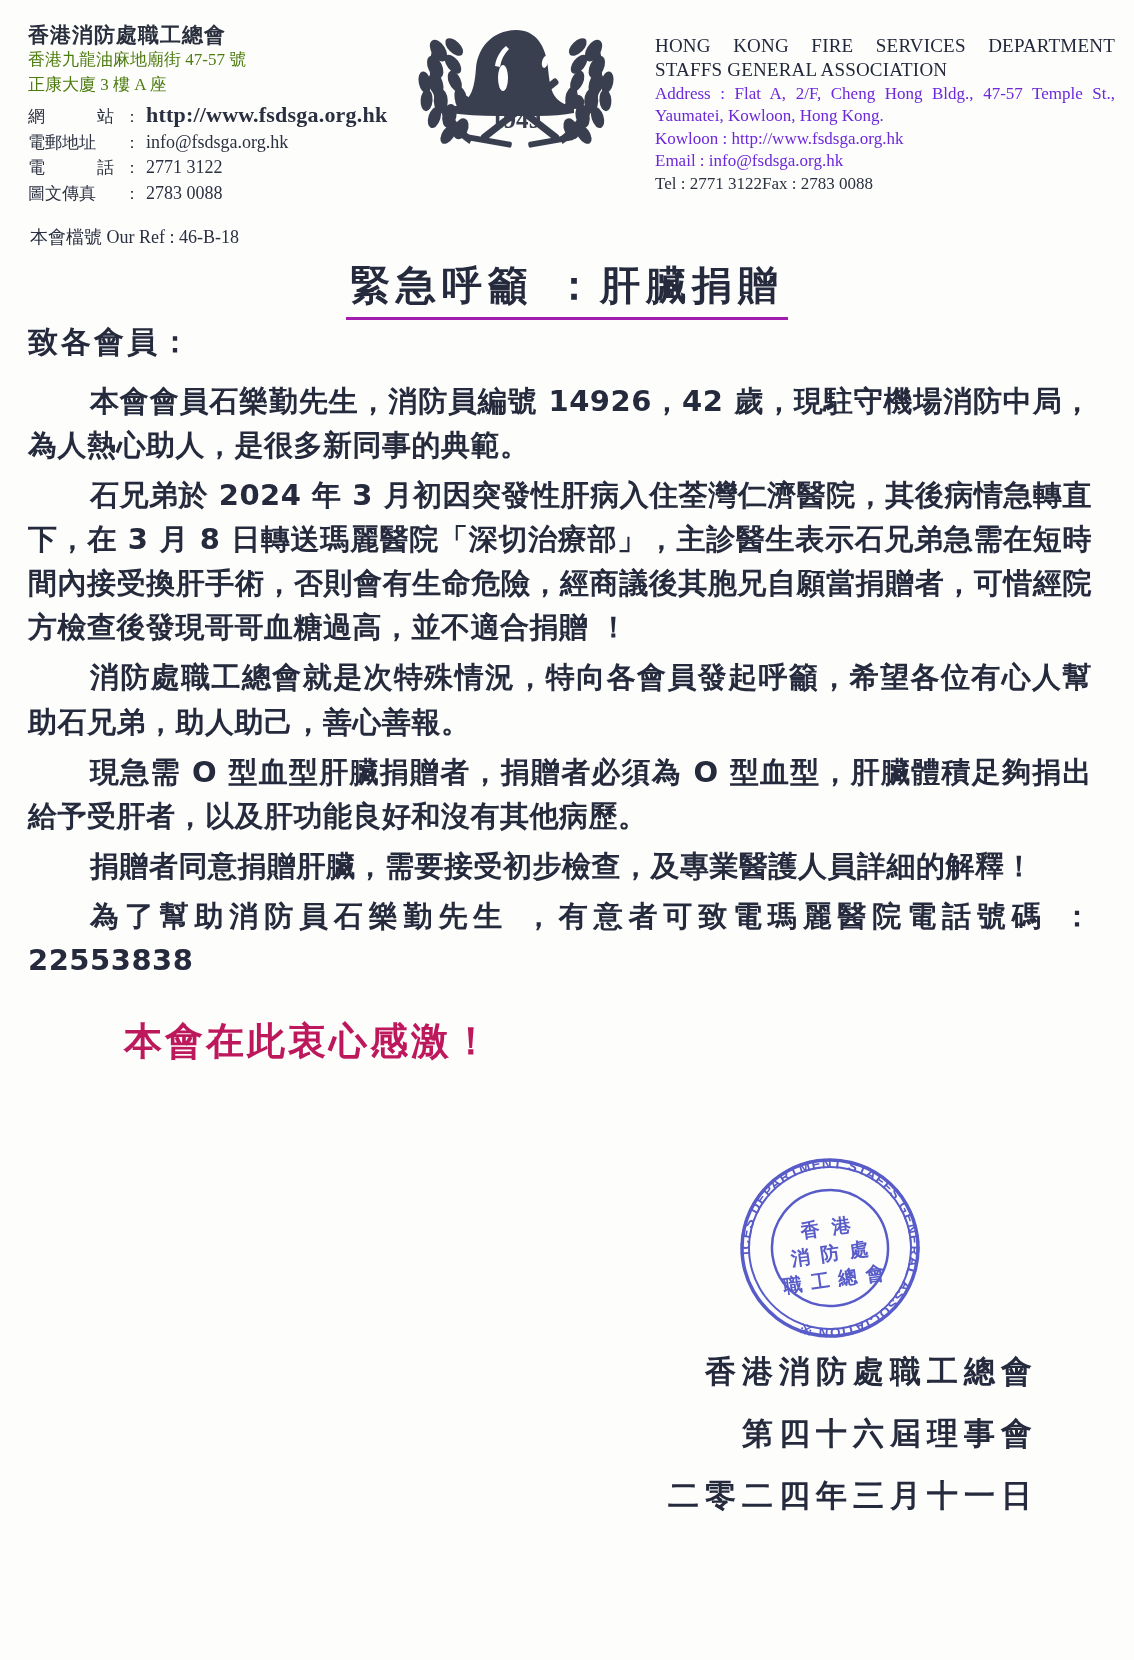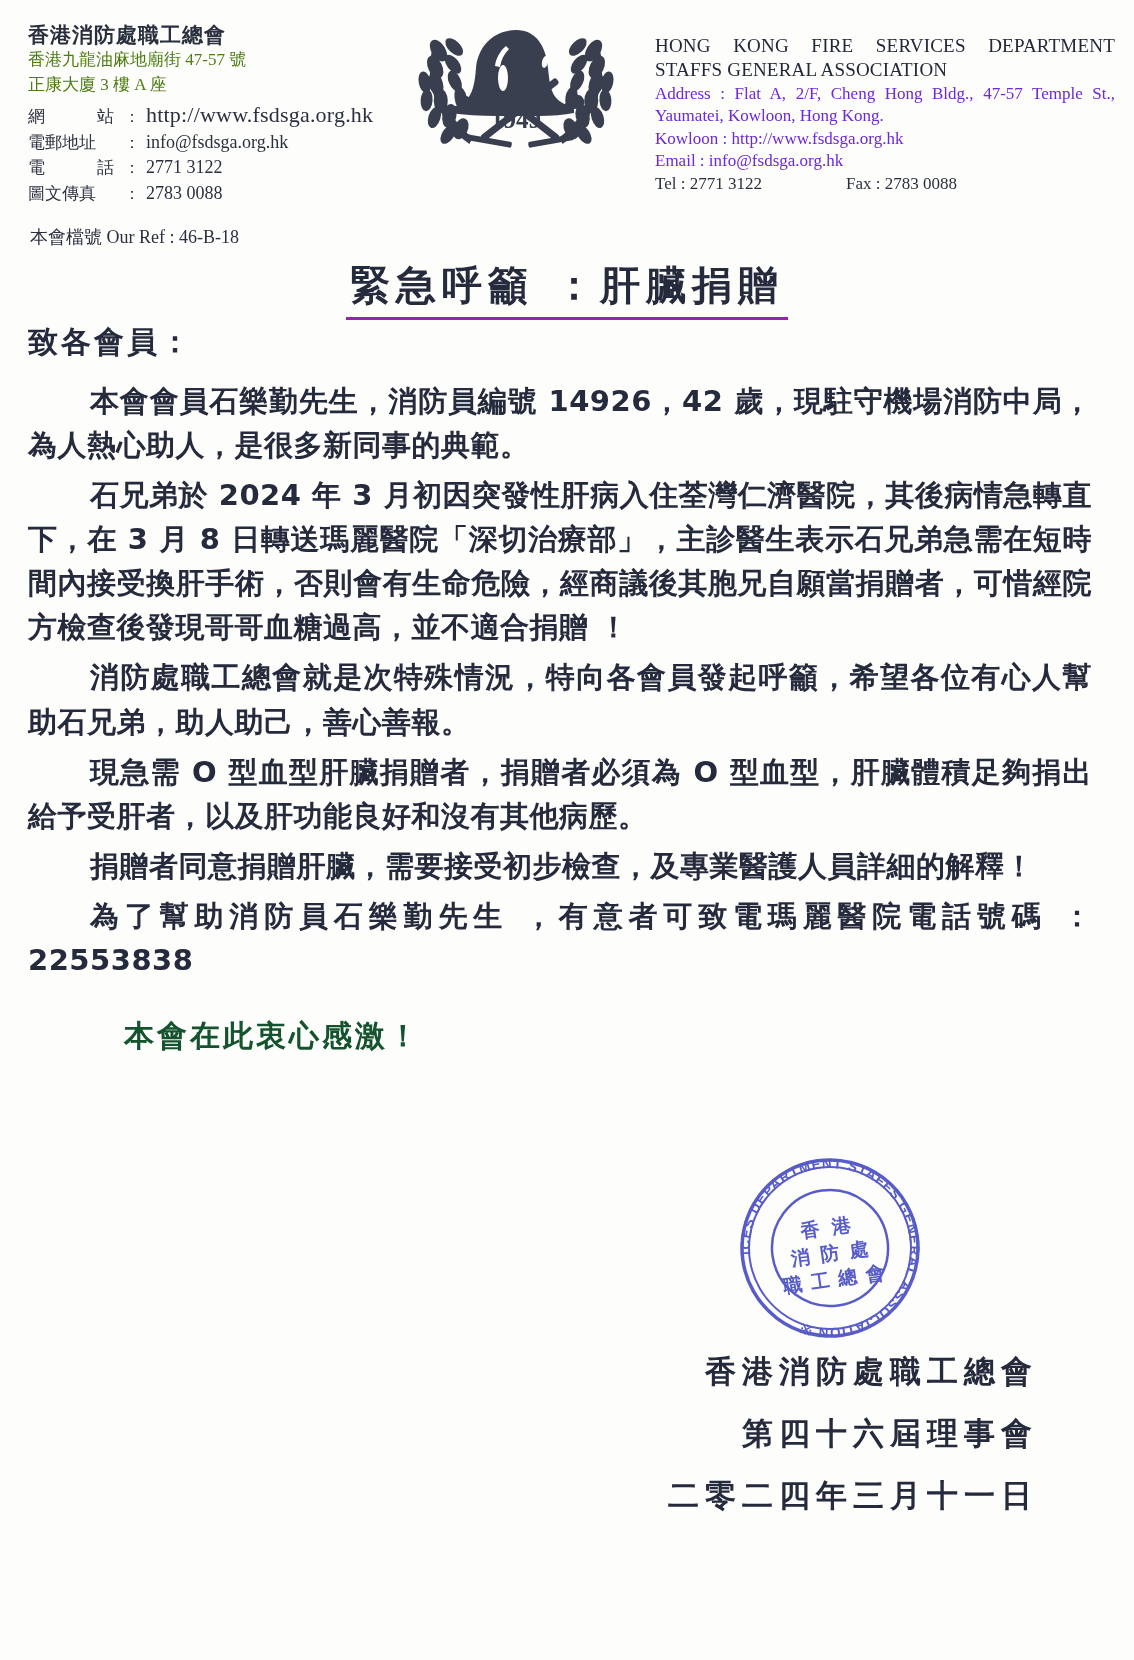--- a/index.html
+++ b/index.html
@@ -67,20 +67,21 @@
     padding-right: 10px;
   }
   .lh-colon { font-size: 16px; margin-right: 6px; }
   .lh-value {
     font-size: 18px;
     color: #2b3040;
   }
   .lh-value.big {
     font-size: 22px;
     letter-spacing: 0.2px;
+    font-weight: bold;
   }
 
   .lh-emblem {
     position: absolute;
     left: 398px;
     top: 4px;
     width: 236px;
     height: 170px;
   }
 
@@ -108,21 +109,20 @@
     color: #6d28d9;
     white-space: nowrap;
   }
   .lh-en-line.justify-addr {
     white-space: normal;
     text-align: justify;
     text-align-last: justify;
   }
   .lh-en-tel {
     display: flex;
-    gap: 84px;
     font-size: 17px;
     line-height: 1.33;
   }
 
   
   .ref-line {
     position: absolute;
     left: 30px;
     top: 225px;
     font-size: 18px;
@@ -176,23 +176,23 @@
     color: #252a3c;
     text-indent: 62px;
     text-align: justify;
     text-justify: inter-character;
   }
 
   .closing {
     margin-top: 34px;
     font-family: "DejaVu Sans", "Liberation Sans", sans-serif;
     font-weight: bold;
-    font-size: 30px;
+    font-size: 38px;
     letter-spacing: 3px;
-    color: #14532d;
+    color: #be185d;
     text-indent: 96px;
   }
 
   
   .stamp {
     position: absolute;
     left: 730px;
     top: 1148px;
     width: 200px;
     height: 200px;

